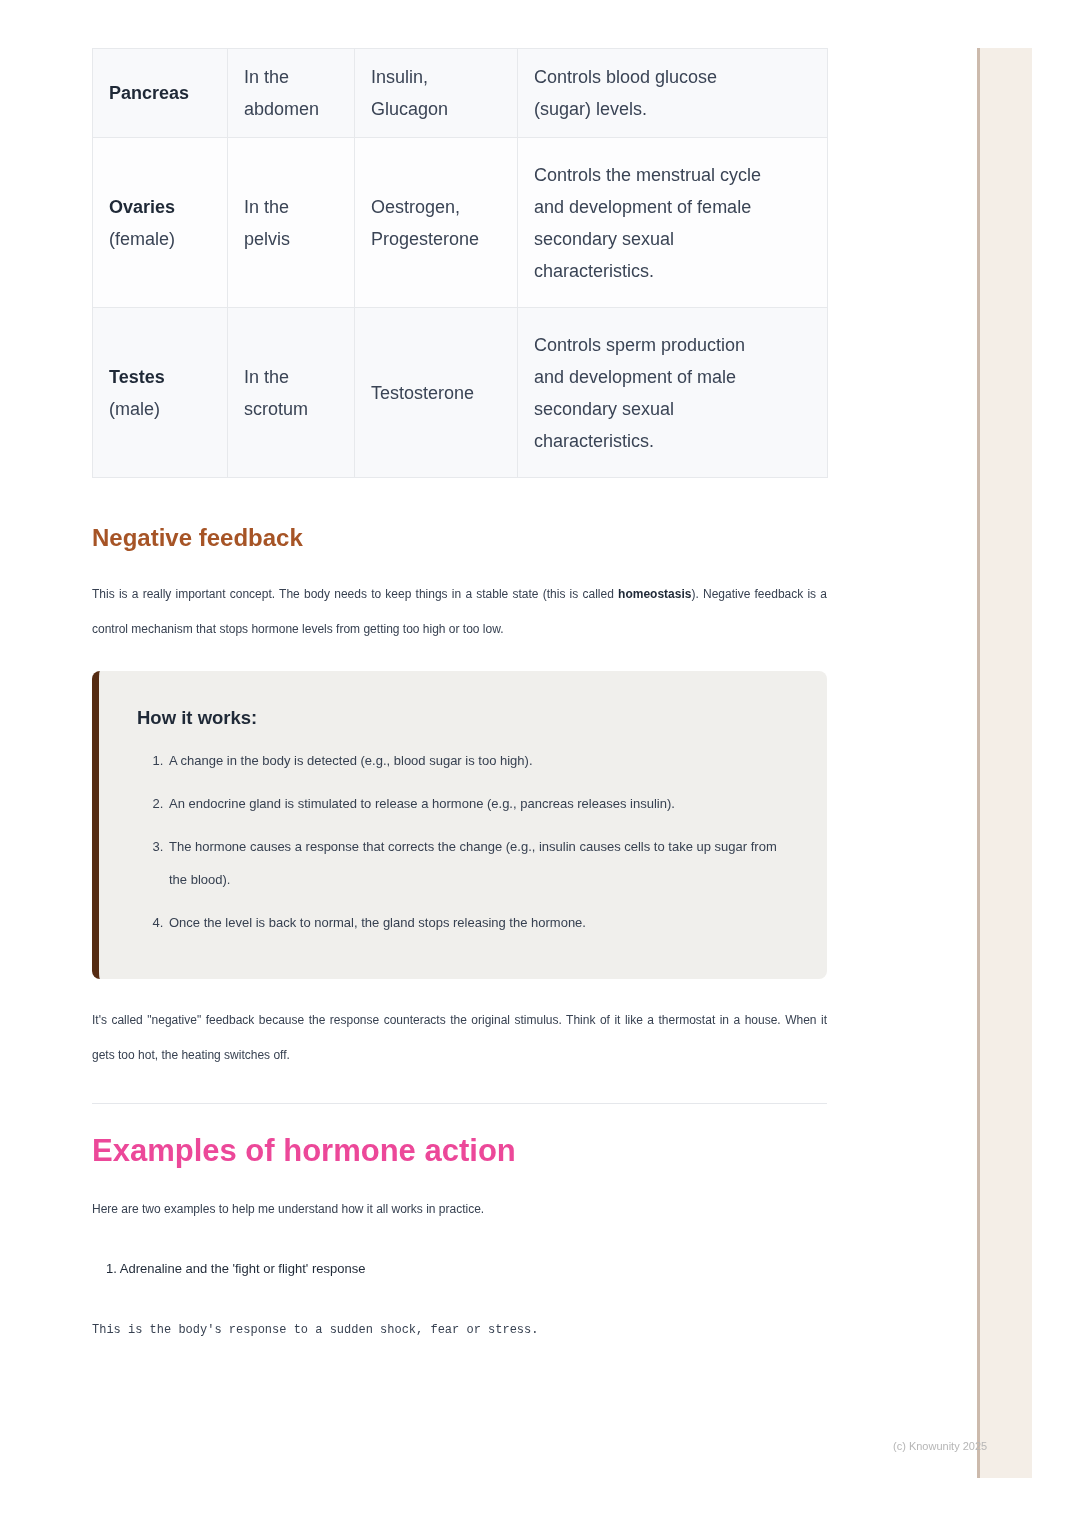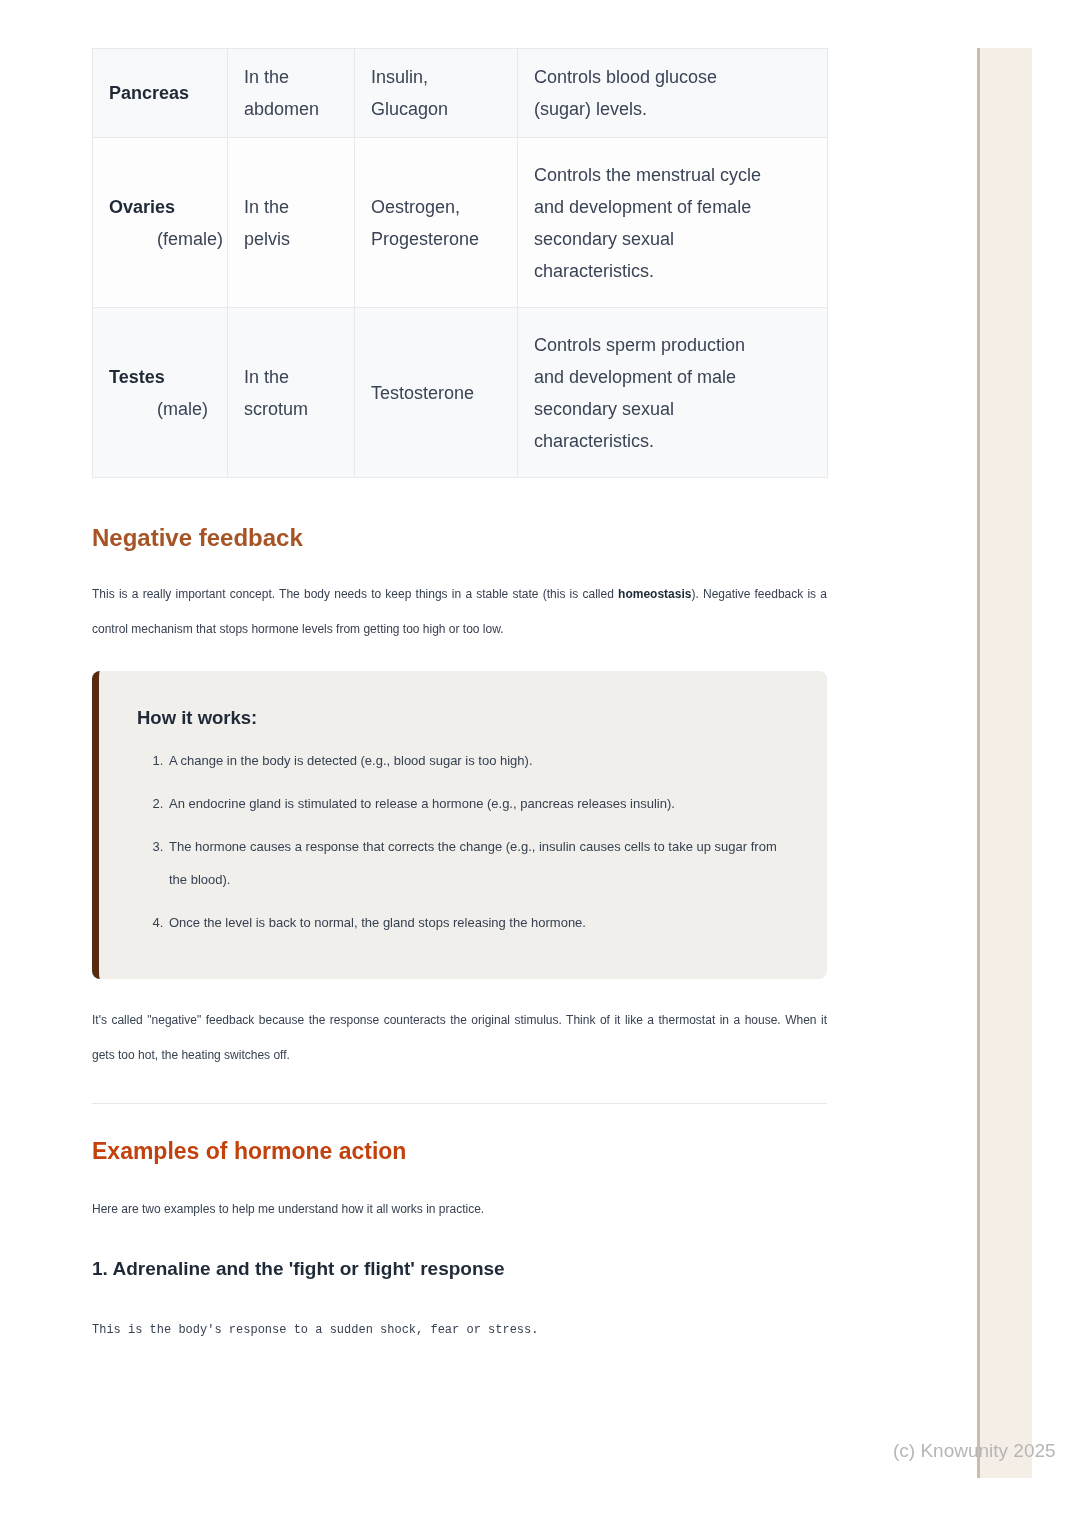--- a/index.html
+++ b/index.html
@@ -31,36 +31,36 @@
     padding: 12px 16px;
     font-size: 18px;
     line-height: 32px;
     color: #3a4455;
   }
   table.glands tr:nth-child(odd)  { background: #f8f9fb; }
   table.glands tr:nth-child(even) { background: #fdfdfe; }
   tr.row-sm { height: 87px; }
   tr.row-lg { height: 170px; }
   .gland-name { font-weight: bold; color: #1f2937; display: block; }
-  .gland-note { display: block; margin-left: 48px; }
+  .gland-note { display: block; }
   .cell-loc  { max-width: 92px; }
   .cell-hor  { max-width: 122px; }
   .cell-func { max-width: 237px; }
 
   
   h2.section {
     font-size: 24px; line-height: 30px;
     font-weight: bold;
     color: #a65426;
     margin: 45px 0 0 0;
   }
   h1.section {
-    font-size: 23px; line-height: 34px;
+    font-size: 31px; line-height: 34px;
     font-weight: bold;
-    color: #c2410c;
+    color: #ec4899;
     margin: 30px 0 0 0;
   }
   p.body-text {
     font-size: 12px;
     line-height: 35px;
     margin: 24px 0 0 0;
     color: #374151;
   }
   p.justified { text-align: justify; }
   .inline-bold { font-weight: bold; color: #1f2937; }
@@ -91,40 +91,40 @@
     padding-left: 2px;
   }
 
   hr.divider {
     border: none;
     border-top: 1px solid #e5e7eb;
     margin: 30px 0 0 0;
   }
 
   h3.example-title {
-    font-size: 19px; line-height: 24px;
-    font-weight: bold;
+    font-size: 13px; line-height: 24px;
+    font-weight: normal;
     color: #1f2937;
-    margin: 30px 0 0 0;
+    margin: 30px 0 0 14px;
   }
   p.last { margin-top: 32px; font-family: Liberation Mono, monospace; }
 
   
   .side-strip {
     position: absolute;
     left: 977px; top: 48px;
     width: 55px; height: 1430px;
     background: #f4eee7;
     border-left: 3px solid #ccbaac;
   }
 
   .watermark {
     position: absolute;
     left: 893px; top: 1440px;
-    font-size: 19px;
+    font-size: 11px;
     color: #b6b6b6;
     z-index: 5;
     white-space: nowrap;
   }
 </style>
 </head>
 <body>
 
 <div class="side-strip"></div>
 <div class="watermark">(c) Knowunity 2025</div>

